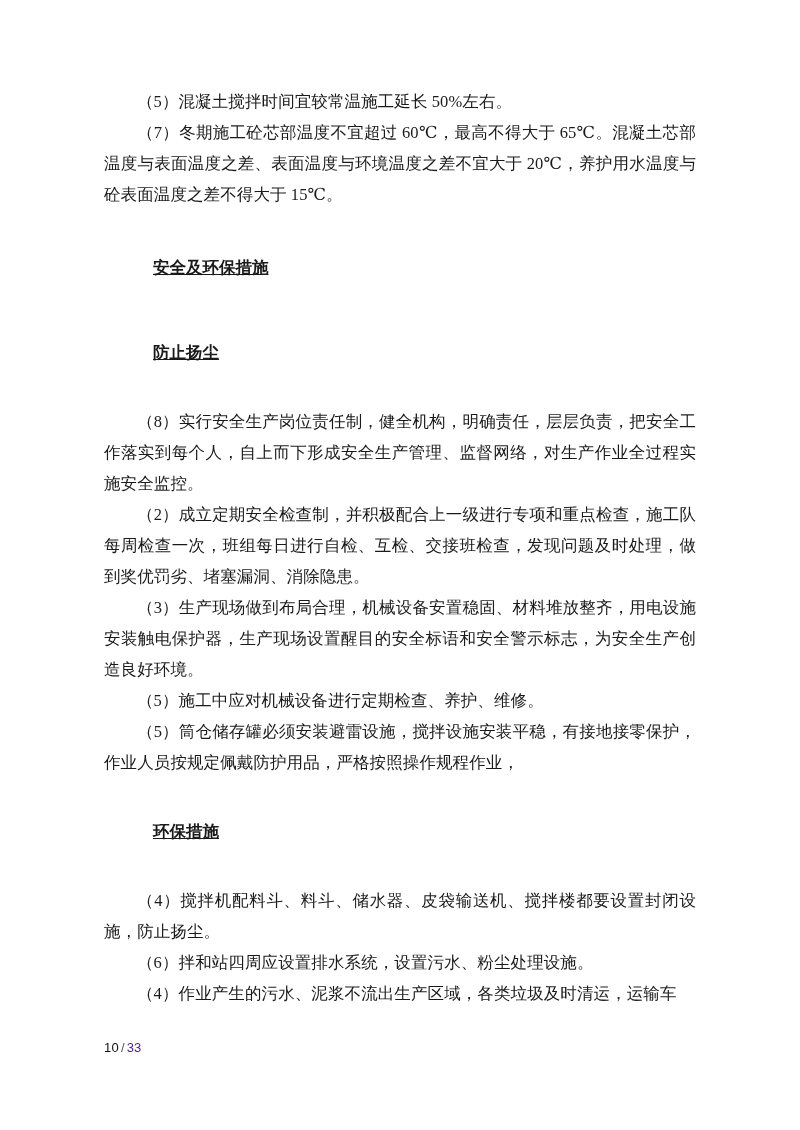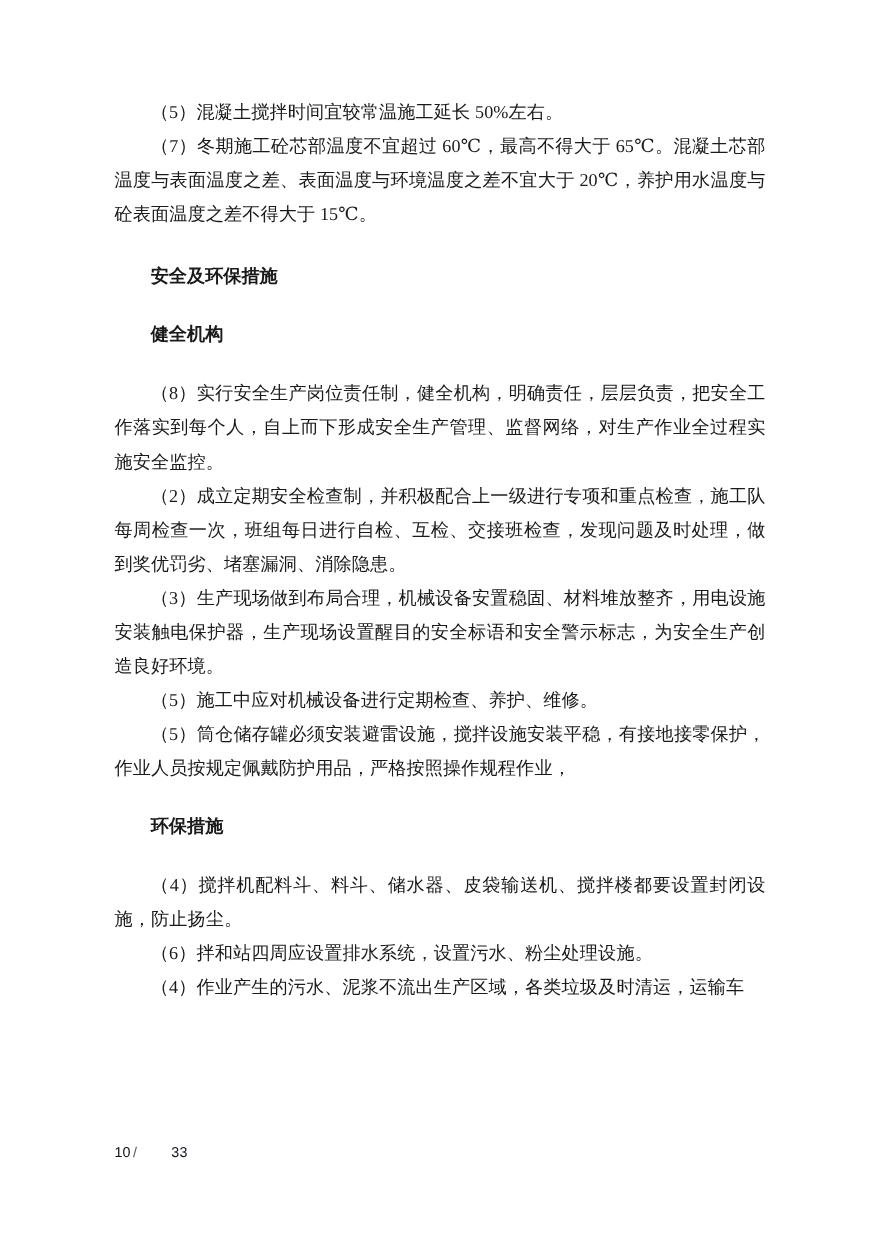--- a/index.html
+++ b/index.html
@@ -33,21 +33,22 @@
   }
   .para.green {
     color: #2ea87b;
   }
   .heading {
     font-family: "Liberation Sans", "DejaVu Sans", sans-serif;
     font-weight: bold;
     font-size: 16.5px;
     line-height: 31px;
     text-indent: 2em;
-    margin: 0;
+    margin: 16px;
+    text-decoration: underline;
   }
   .gap-lg {
     height: 26px;
   }
   .gap-md {
     height: 22px;
   }
   .footer {
     position: absolute;
     left: 104px;
@@ -55,41 +56,40 @@
     font-family: "Liberation Sans", "DejaVu Sans", sans-serif;
     font-size: 13px;
     color: #111111;
     letter-spacing: 0.2px;
   }
   .footer .sep {
     color: #555555;
     margin: 0 2px;
   }
   .footer .total {
-    color: #0f172a;
-    margin-left: 29px;
+    color: #4c1d95;
   }
 </style>
 </head>
 <body>
 
 <div class="page">
 
   <p class="para">（5）混凝土搅拌时间宜较常温施工延长  50%左右。</p>
 
 
   <p class="para">（7）冬期施工砼芯部温度不宜超过 60℃，最高不得大于 65℃。混凝土芯部温度与表面温度之差、表面温度与环境温度之差不宜大于 20℃，养护用水温度与砼表面温度之差不得大于 15℃。</p>
 
   <div class="gap-lg"></div>
 
   <p class="heading">安全及环保措施</p>
 
   <div class="gap-md"></div>
 
-  <p class="heading">健全机构</p>
+  <p class="heading">防止扬尘</p>
 
   <div class="gap-md"></div>
 
   <p class="para">（8）实行安全生产岗位责任制，健全机构，明确责任，层层负责，把安全工作落实到每个人，自上而下形成安全生产管理、监督网络，对生产作业全过程实施安全监控。</p>
 
   <p class="para">（2）成立定期安全检查制，并积极配合上一级进行专项和重点检查，施工队每周检查一次，班组每日进行自检、互检、交接班检查，发现问题及时处理，做到奖优罚劣、堵塞漏洞、消除隐患。</p>
 
   <p class="para">（3）生产现场做到布局合理，机械设备安置稳固、材料堆放整齐，用电设施安装触电保护器，生产现场设置醒目的安全标语和安全警示标志，为安全生产创造良好环境。</p>
 
   <p class="para">（5）施工中应对机械设备进行定期检查、养护、维修。</p>

